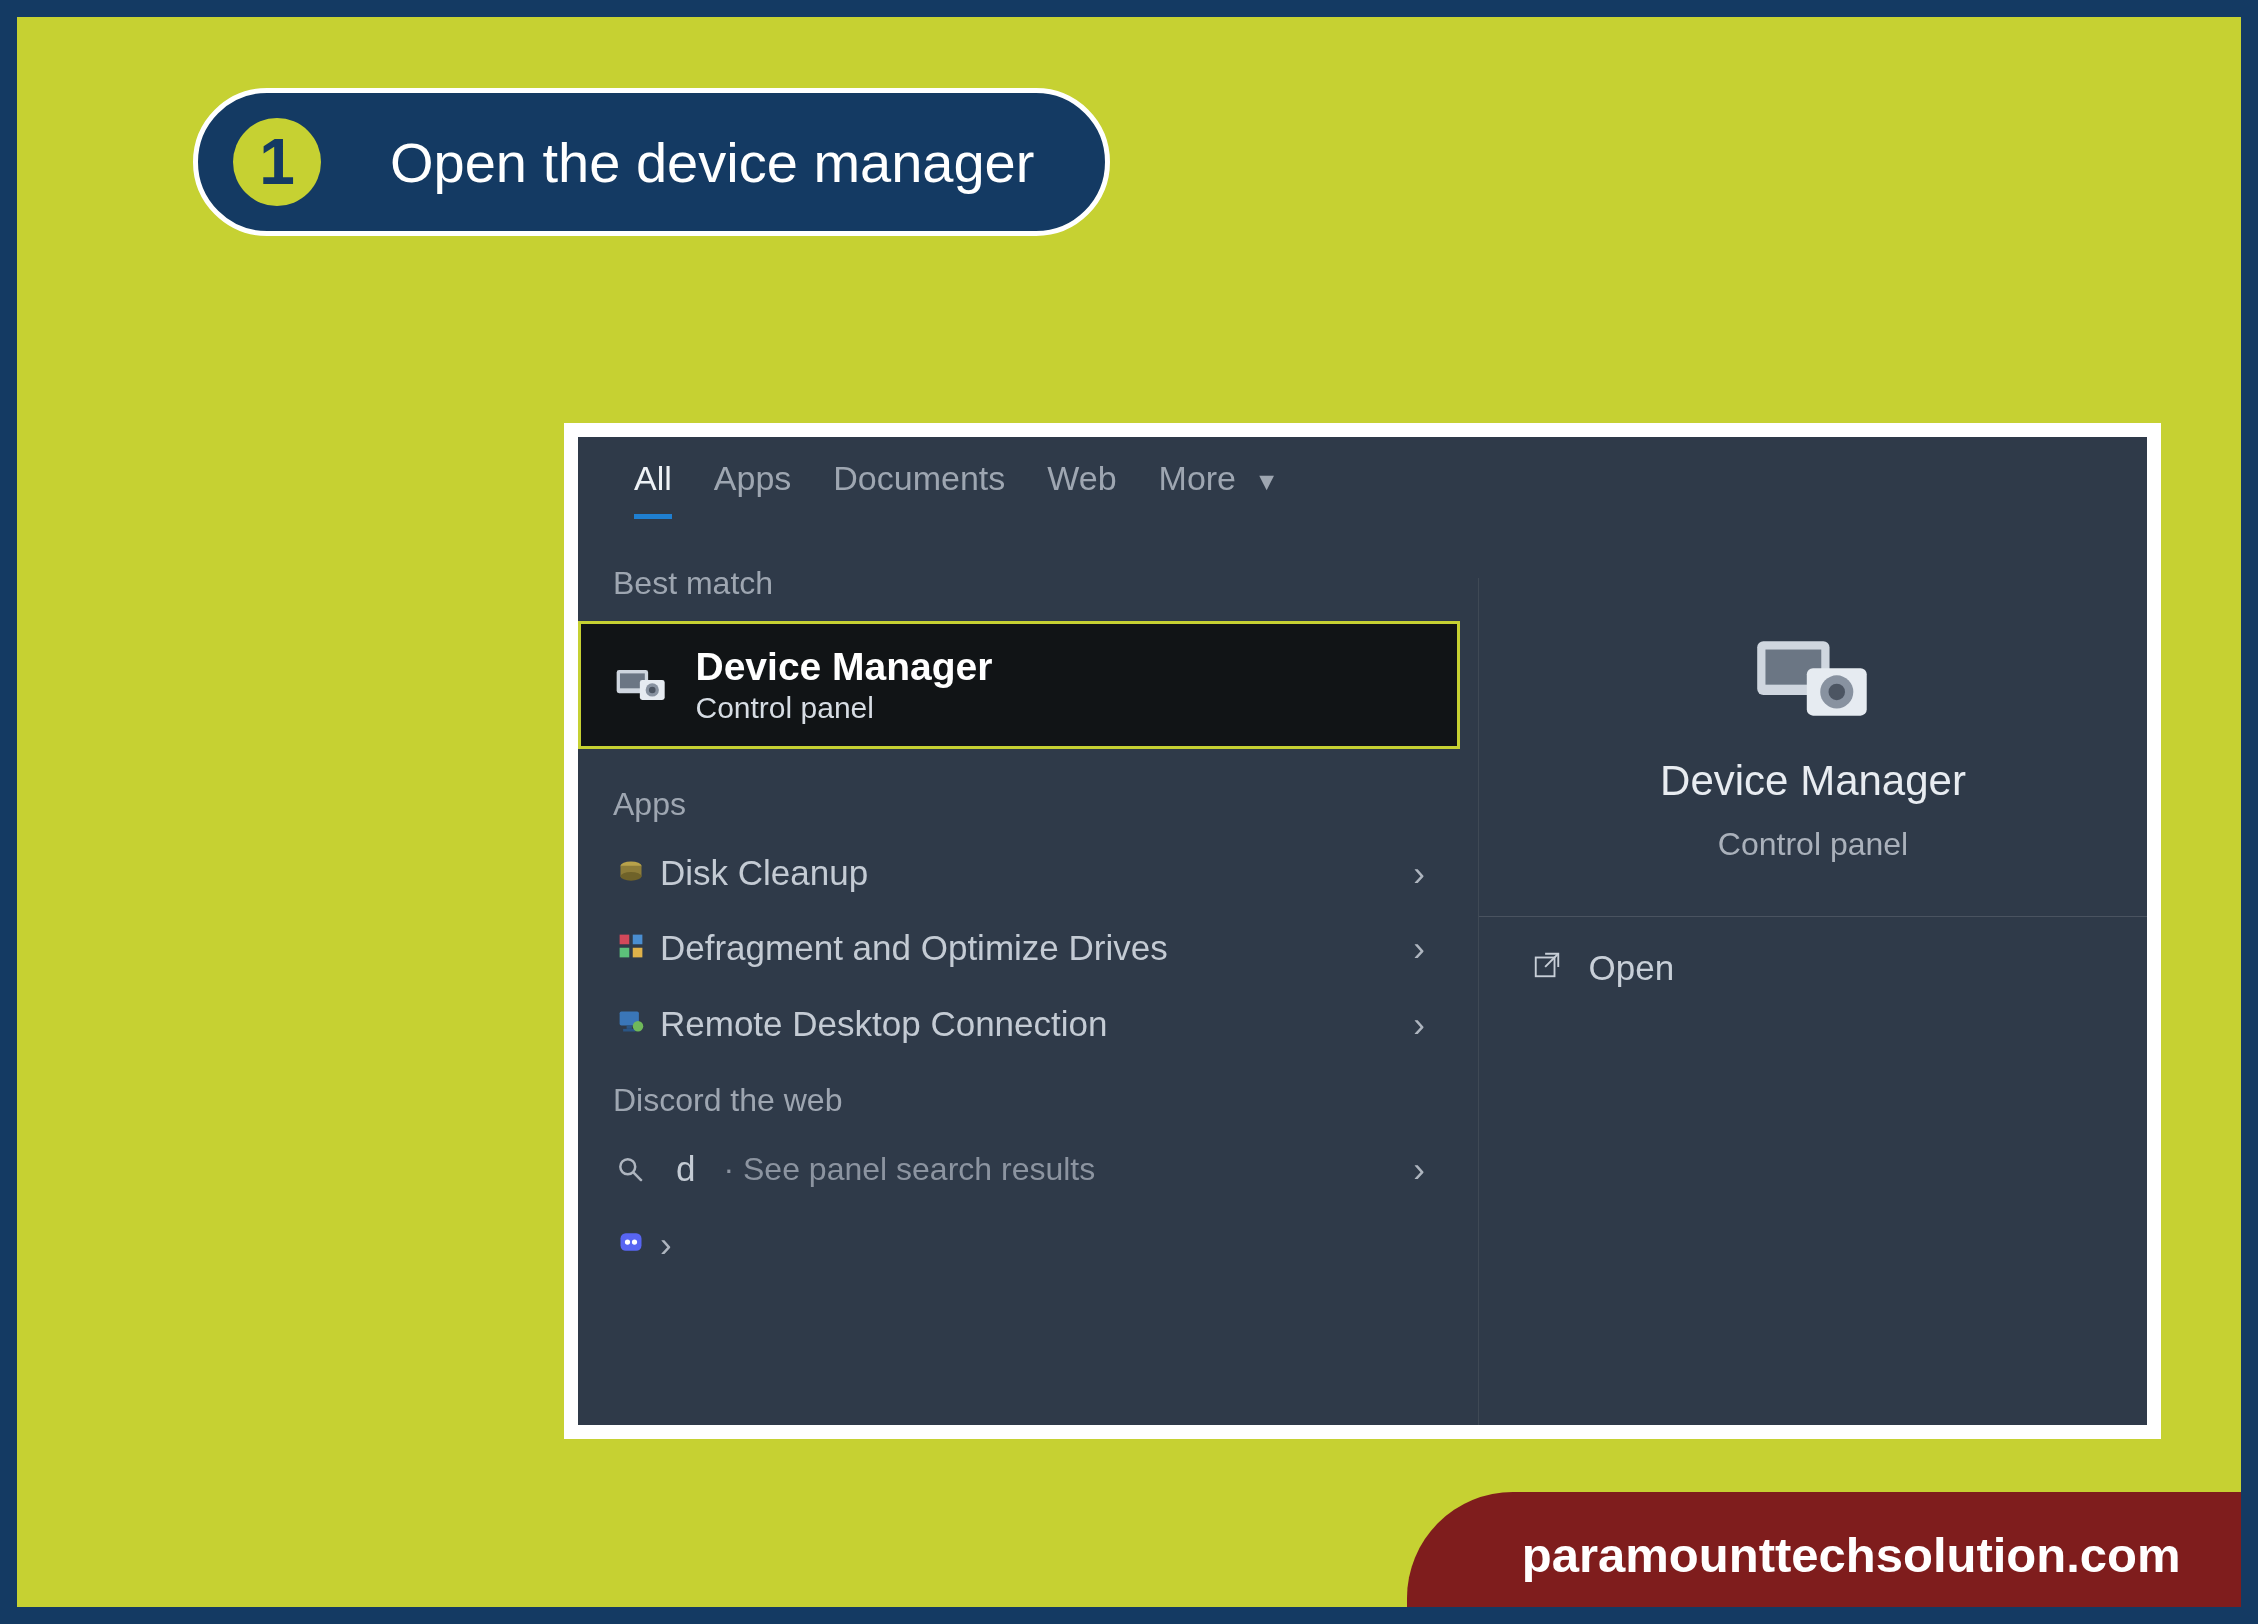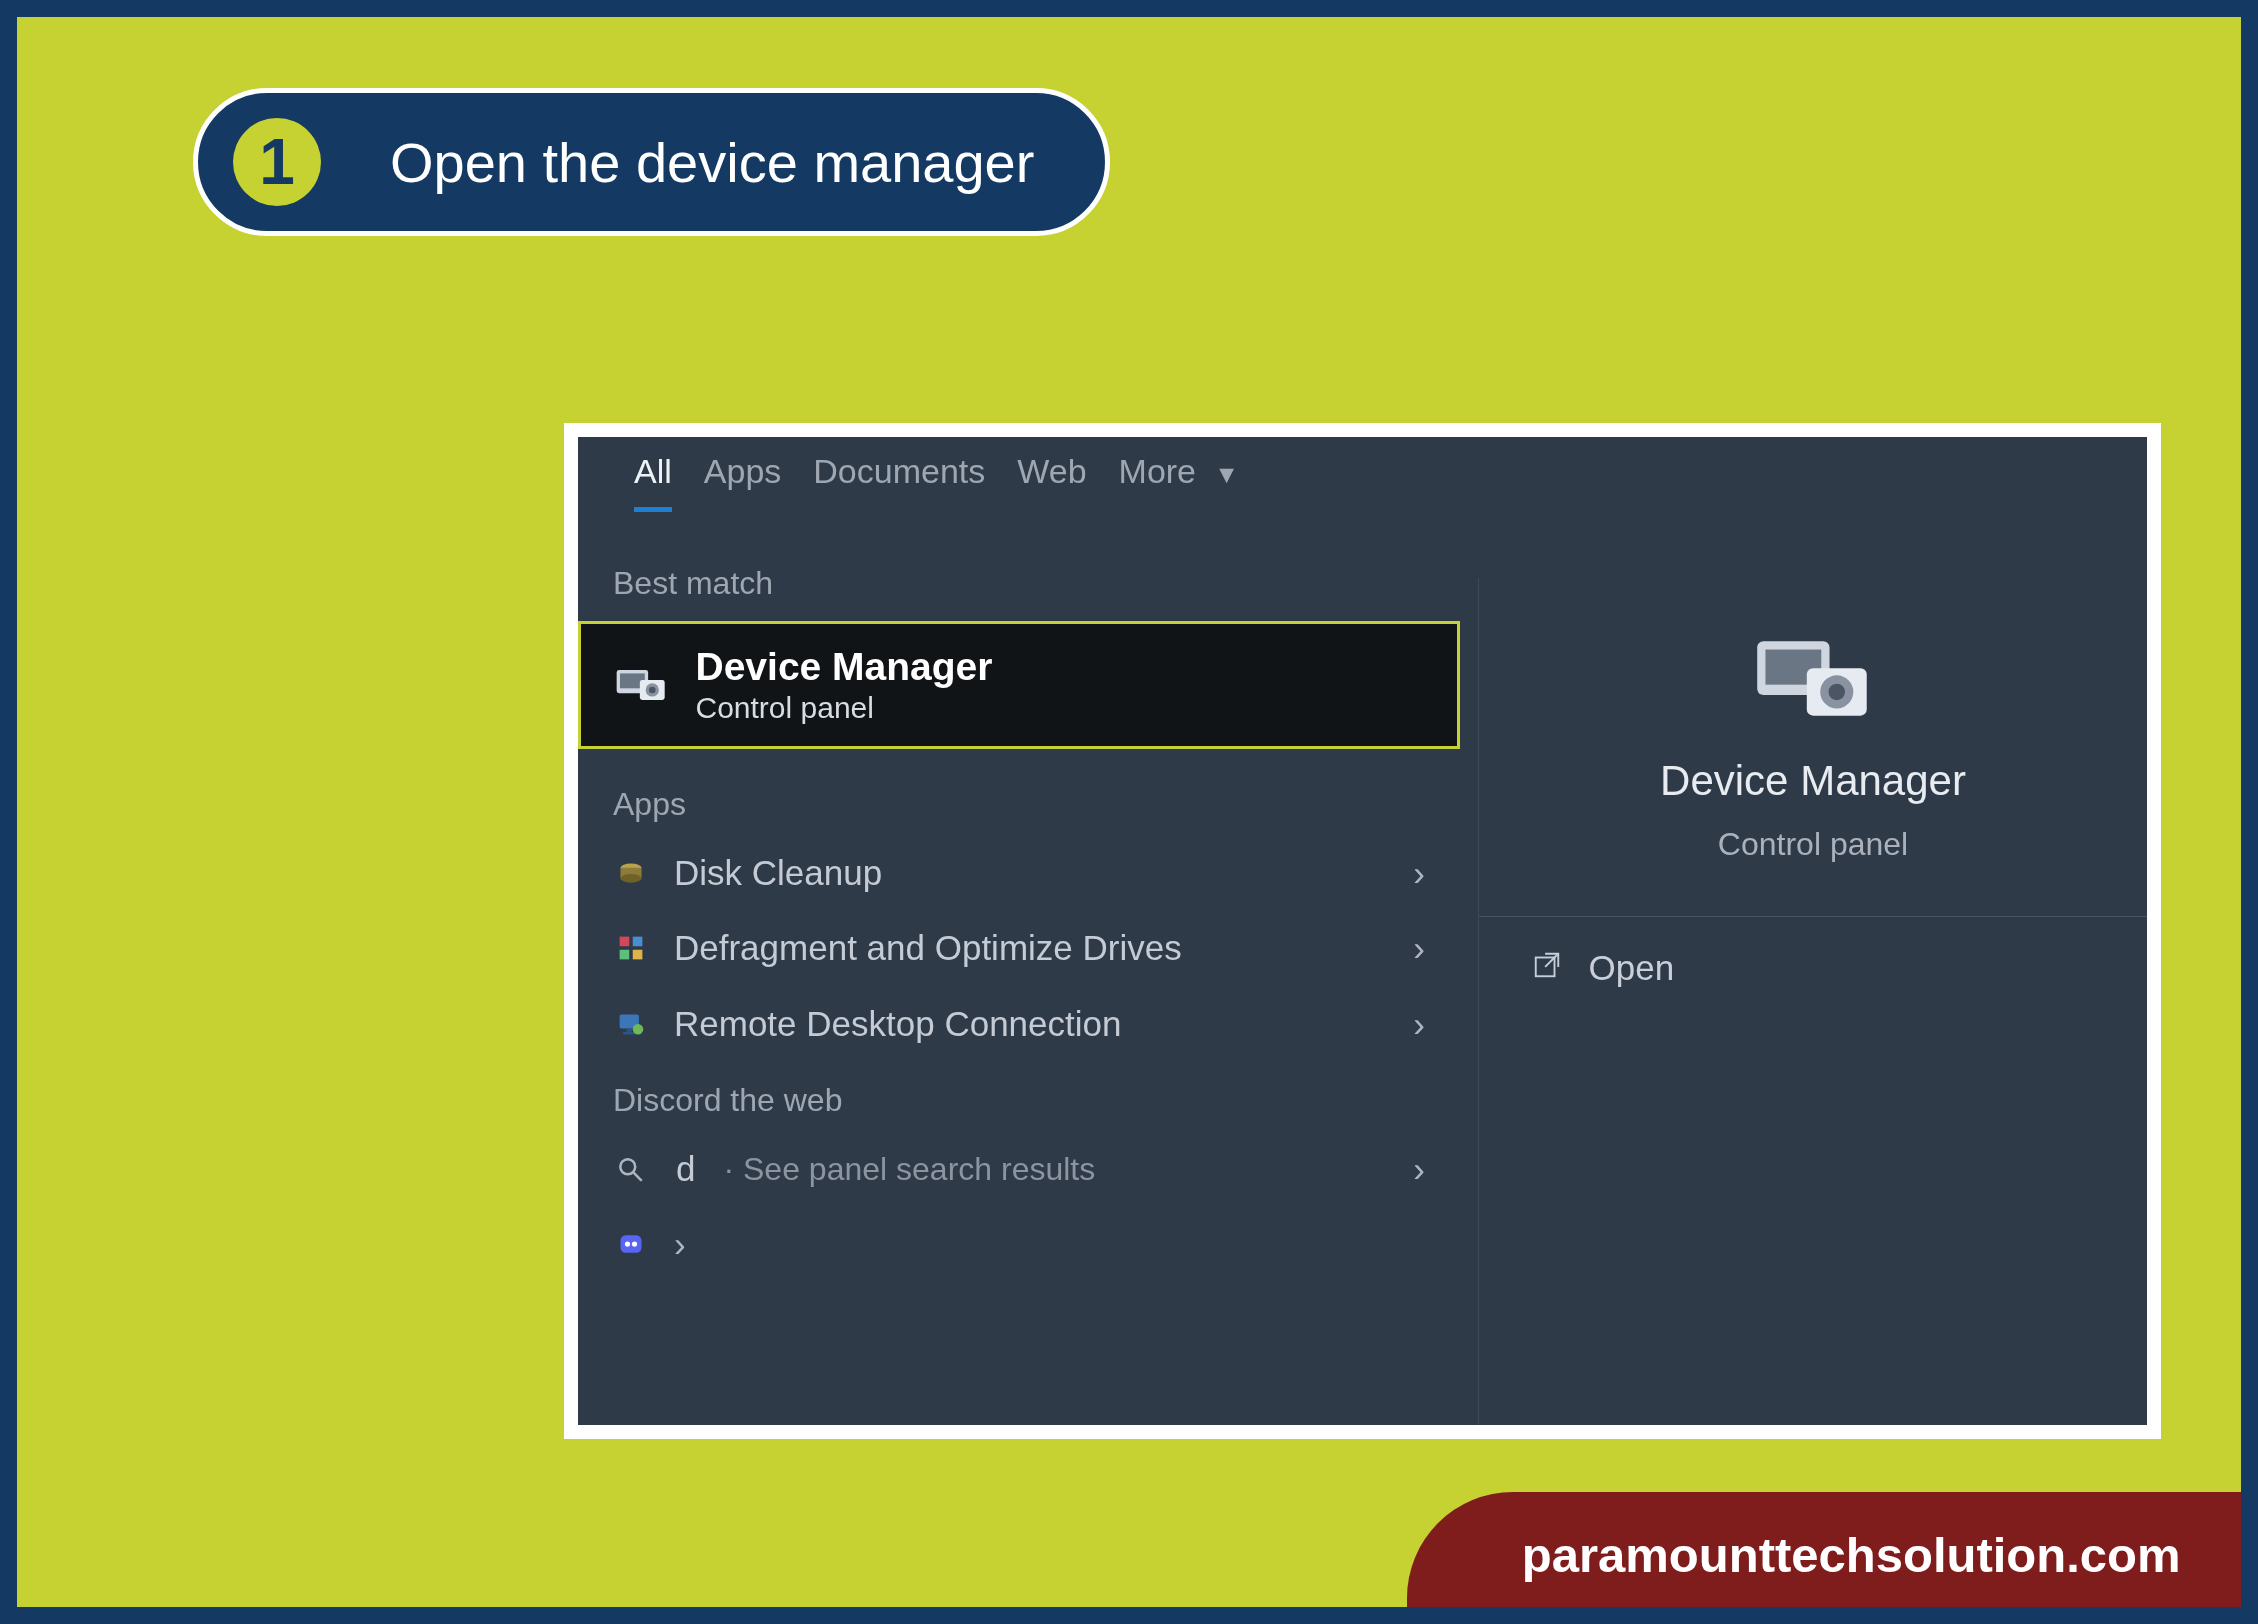--- a/index.html
+++ b/index.html
@@ -63,22 +63,22 @@
     width: 100%;
     height: 988px;
     position: relative;
     color: #b9c0c9;
     font-size: 35px;
   }
 
   .tabs {
     display: flex;
     align-items: center;
-    gap: 32px;
-    padding: 15px 56px 0 56px;
+    gap: 42px;
+    padding: 22px 56px 0 56px;
     font-size: 34px;
     color: #9ea6b1;
   }
   .tab { position: relative; padding-bottom: 16px; cursor: default; }
   .tab.active { color: #eef2f6; }
   .tab.active::after {
     content: "";
     position: absolute;
     left: 0; right: 0; bottom: -5.3px;
     height: 5.3px;
@@ -111,23 +111,23 @@
   .icon-box {
     width: 56px; height: 49px;
     display: flex; align-items: center; justify-content: center;
     flex-shrink: 0;
   }
   .bm-title { color: #ffffff; font-size: 39px; font-weight: 600; }
   .bm-sub { color: #d7dde4; font-size: 30px; margin-top: 1.8px; }
 
   .app-row {
     display: flex;
-    align-items: center;
+    align-items: flex-start;
     padding: 17.6px 35px;
-    gap: 26px;
+    gap: 12px;
     position: relative;
   }
   .app-row .label { flex: 1; font-size: 35px; color: #c4cbd4; }
   .chev {
     color: #aeb5bf;
     font-size: 35px;
   }
   .app-icon {
     width: 35px; height: 35px; display: flex; align-items: center; justify-content: center;
   }

